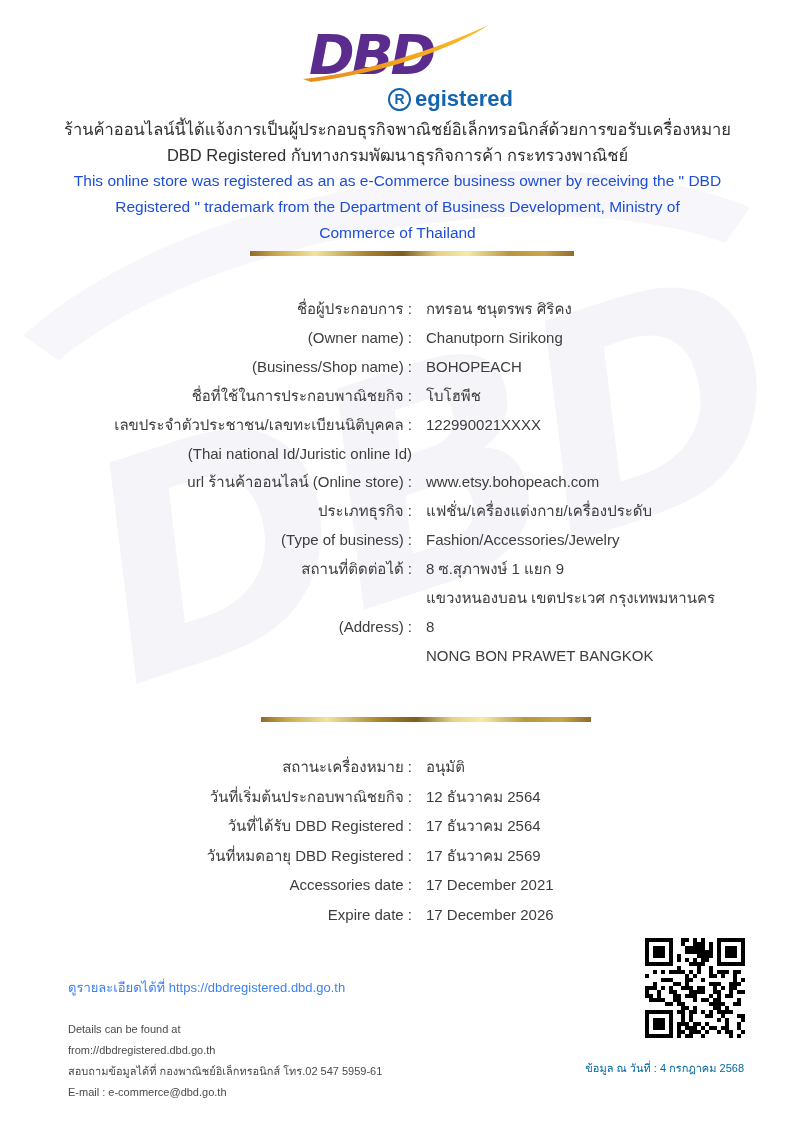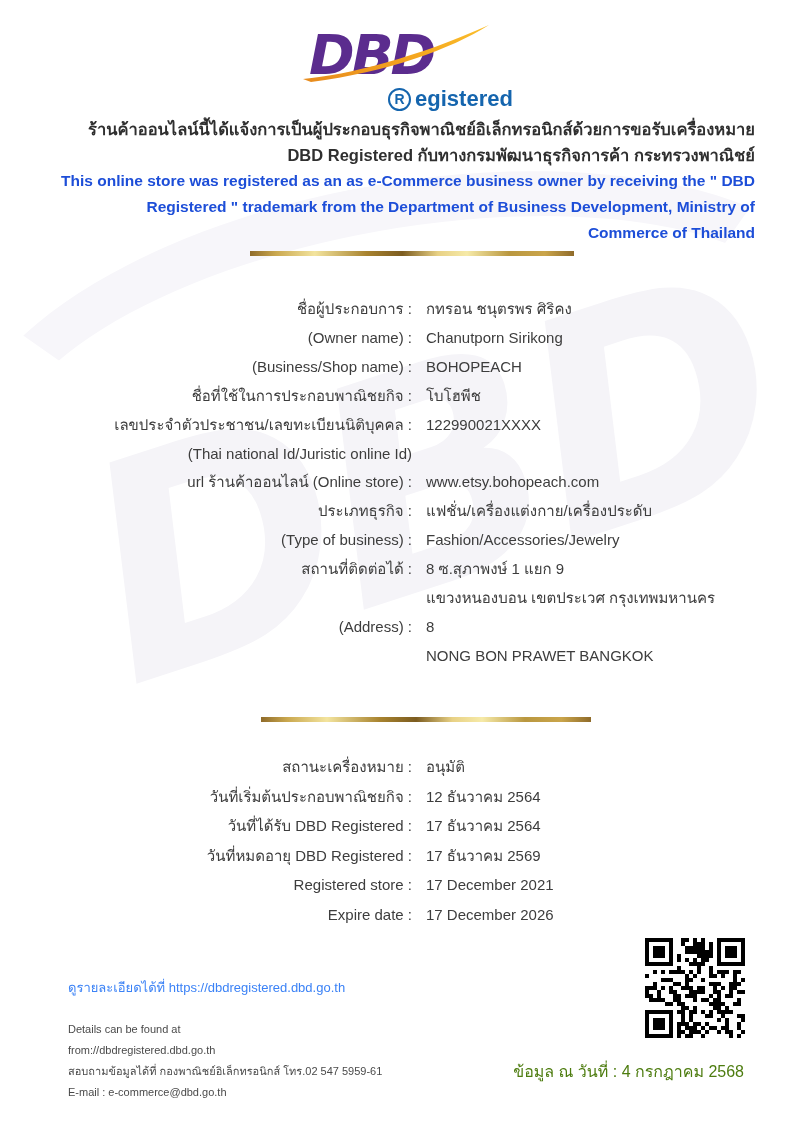--- a/index.html
+++ b/index.html
@@ -18,21 +18,21 @@
   .logo-wrap{position:absolute;top:24px;left:0;right:0;display:flex;
              flex-direction:column;align-items:center;z-index:2;}
   .dbd-logo{width:190px;height:60px;}
   .registered-line{display:flex;align-items:center;gap:4px;margin-top:2px;
              transform:translateX(53px);color:#1565ae;font-weight:bold;font-size:22px;}
   .r-circle{display:inline-flex;align-items:center;justify-content:center;
              width:19px;height:19px;border:2.6px solid #1565ae;border-radius:50%;
              font-size:14px;font-weight:bold;line-height:1;}
   
   .header-text{position:absolute;top:116px;left:40px;right:40px;text-align:center;z-index:2;}
-  .header-text .hl{line-height:26px;font-weight:bold;text-align:right;}
+  .header-text .hl{line-height:26px;font-weight:normal;}
   .header-text .hl.th{font-size:16.5px;color:#2f2f2f;}
   .header-text .hl.en{font-size:15.5px;color:#1d4ed8;}
   
   .gold-divider{position:absolute;height:5px;z-index:2;
      background:linear-gradient(90deg,#8f6b2a 0%,#caa84f 8%,#f3e49e 20%,#a8832f 36%,
                 #7c5c20 47%,#e8d185 58%,#f6eaa8 67%,#b9973f 80%,#caa54b 91%,#8f6b2a 100%);}
   .divider-1{top:251px;left:250px;width:324px;}
   .divider-2{top:717px;left:261px;width:330px;}
   
   .fields{position:absolute;left:0;right:0;z-index:2;margin-top:10px;}
@@ -40,21 +40,21 @@
   .fields-status{top:742px;}
   .frow{display:flex;align-items:baseline;min-height:28.9px;line-height:28.9px;font-size:15px;}
   .fields-status .frow{min-height:29.5px;line-height:29.5px;}
   .flabel{flex:0 0 412px;text-align:right;white-space:nowrap;color:#3d3d3d;}
   .fvalue{margin-left:14px;white-space:nowrap;color:#3d3d3d;}
   
   .note-th{position:absolute;left:68px;top:977px;font-size:13px;color:#3b82f6;z-index:2;}
   .details-block{position:absolute;left:68px;top:1019px;font-size:11px;color:#4a4a4a;
                  line-height:21px;z-index:2;}
   .qr-box{position:absolute;left:645px;top:938px;width:100px;height:100px;z-index:2;}
-  .data-asof{position:absolute;right:51px;top:1059px;font-size:16px;color:#4d7c0f;z-index:2;}
+  .data-asof{position:absolute;right:51px;top:1059px;font-size:11px;color:#0369a1;z-index:2;}
 </style>
 </head>
 <body>
 
 <div class="page">
 
   <div class="watermark">
     <div class="wm-swoosh"></div>
     <div class="wm-text">DBD</div>
   </div>
@@ -155,21 +155,21 @@
       </div>
     <div class="frow">
         <span class="flabel">วันที่ได้รับ DBD Registered :</span>
         <span class="fvalue">17 ธันวาคม 2564</span>
       </div>
     <div class="frow">
         <span class="flabel">วันที่หมดอายุ DBD Registered :</span>
         <span class="fvalue">17 ธันวาคม 2569</span>
       </div>
     <div class="frow">
-        <span class="flabel">Registered store :</span>
+        <span class="flabel">Accessories date :</span>
         <span class="fvalue">17 December 2021</span>
       </div>
     <div class="frow">
         <span class="flabel">Expire date :</span>
         <span class="fvalue">17 December 2026</span>
       </div>
   </div>
 
   <div class="note-th">ดูรายละเอียดได้ที่ https://dbdregistered.dbd.go.th</div>
 

